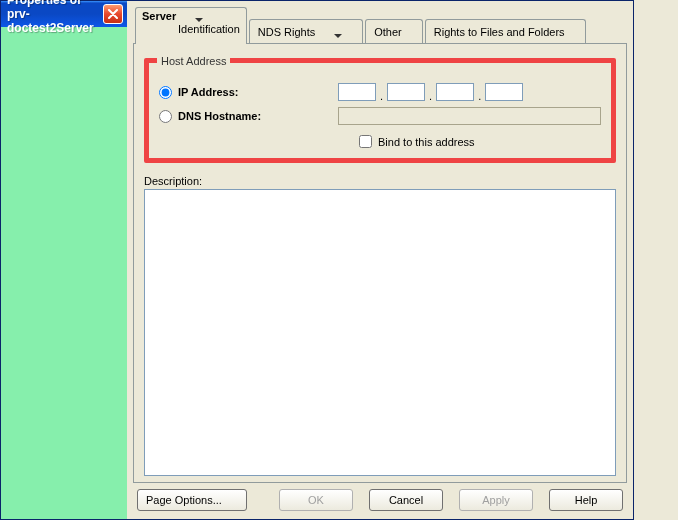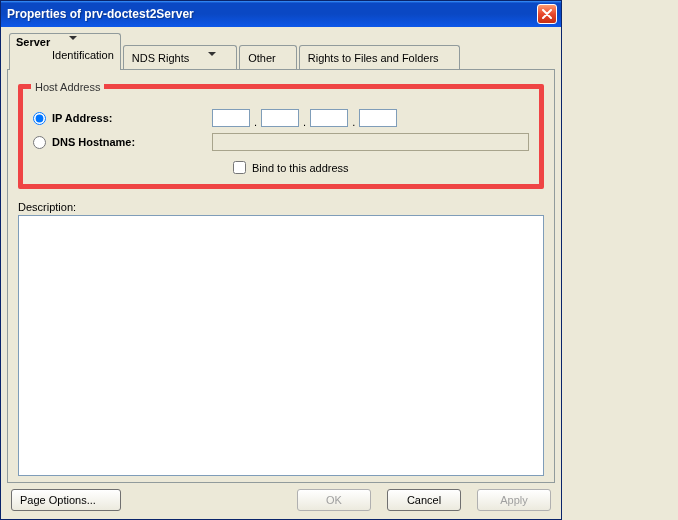--- a/index.html
+++ b/index.html
@@ -3,26 +3,25 @@
 <meta charset="utf-8">
 <style>
   html, body {
     margin: 0;
     padding: 0;
     font-family: Tahoma, sans-serif;
     font-size: 11px;
     background: #ece9d8;
   }
   .window {
-    width: 562px;
+    width: 634px;
     height: 520px;
     box-sizing: border-box;
     border: 1px solid #0a246a;
     display: flex;
-    flex-direction: column;
     background: #86efac;
     position: relative;
   }
   
   .titlebar {
     height: 26px;
     background: linear-gradient(to bottom, #3a95ff 0%, #0a48c4 8%, #0a48c4 50%, #0d57e8 100%);
     display: flex;
     align-items: center;
     padding: 0 4px 0 6px;
@@ -86,21 +85,21 @@
     align-items: flex-start;
     justify-content: flex-start;
     padding: 2px 6px 0 6px;
     font-weight: bold;
     top: 1px;
     background: #ece9d8;
     z-index: 2;
   }
   .tab .tab-main {
     display: flex;
-    align-items: flex-start;
+    align-items: flex-end;
     gap: 16px;
   }
   .tab .sub {
     font-weight: normal;
     font-size: 11px;
     background: #ece9d8;
     margin-top: 1px;
     margin-left: 36px;
   }
   .tab .dd {
@@ -317,16 +316,17 @@
       <textarea class="desc-box" style=""></textarea>
 
     </div>
 
     <div class="bottom-bar">
       <button class="btn page-options">Page Options...</button>
       <div class="spacer"></div>
       <button class="btn disabled" disabled="">OK</button>
       <button class="btn">Cancel</button>
       <button class="btn disabled" disabled="">Apply</button>
+      <button class="btn">Help</button>
     </div>
 
   </div>
 </div>
 
 </body></html>

